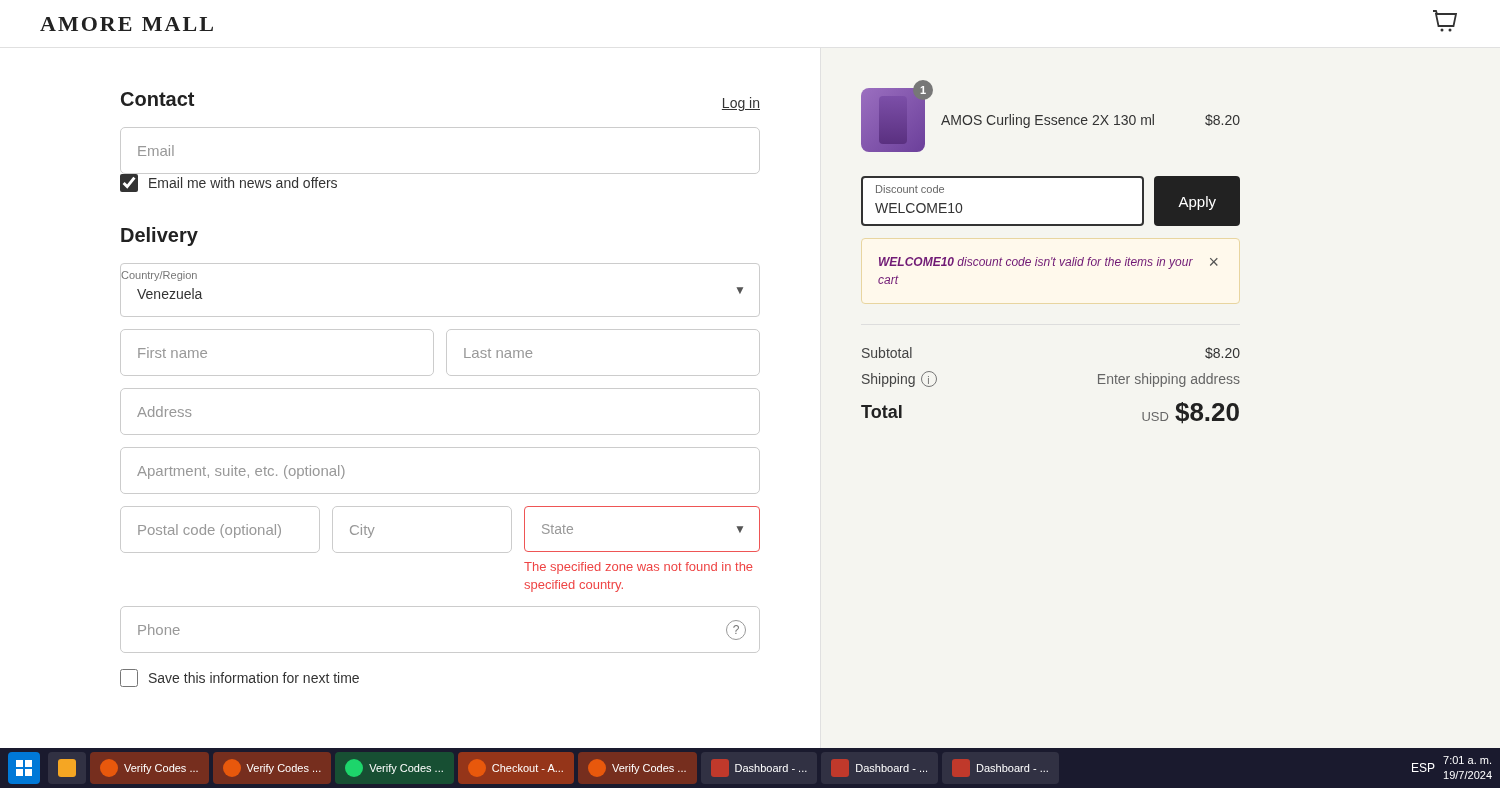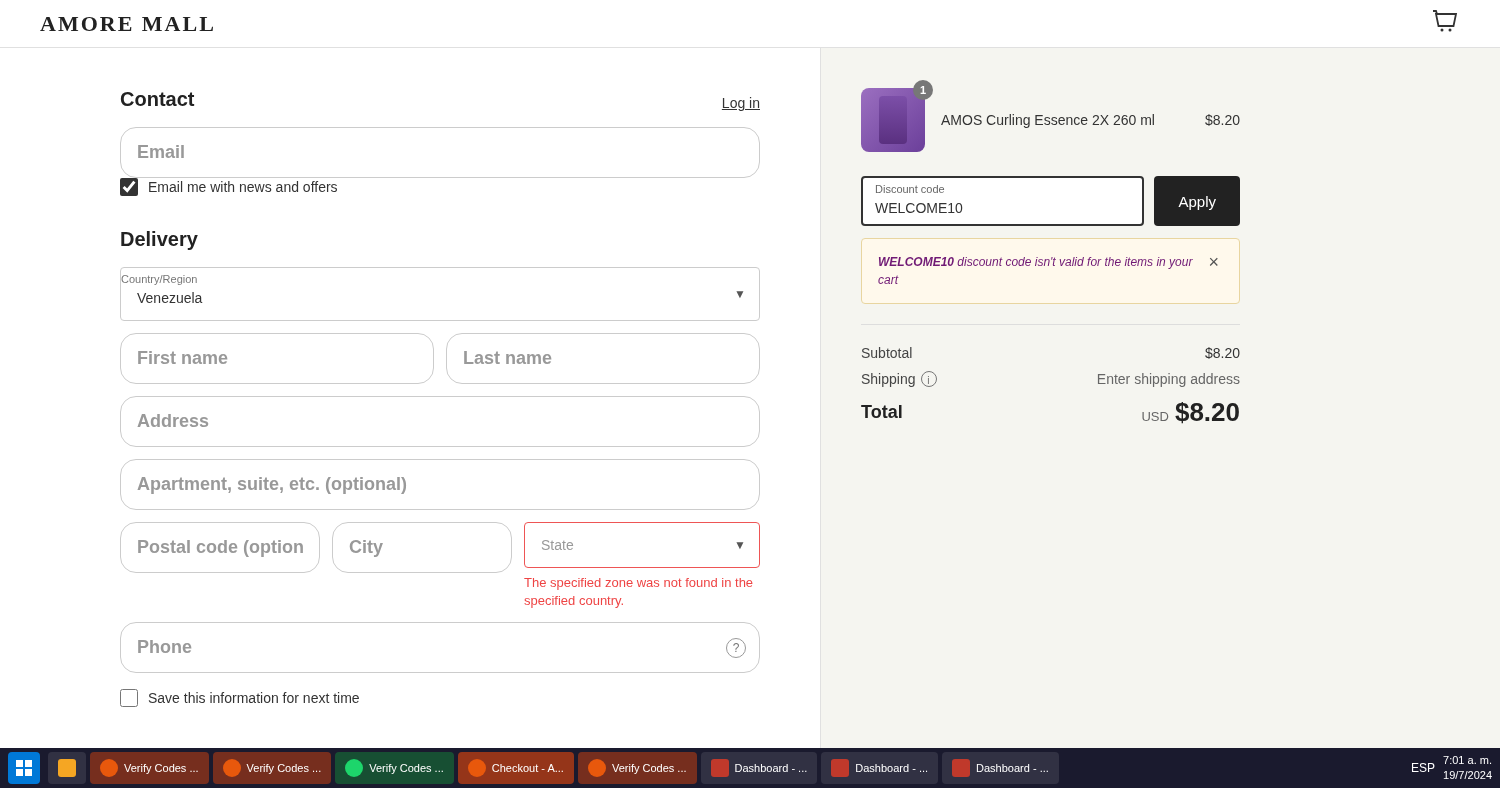--- a/index.html
+++ b/index.html
@@ -80,27 +80,26 @@
     .login-link {
       color: #333;
       text-decoration: underline;
       cursor: pointer;
       font-size: 14px;
     }
 
     .form-input {
       width: 100%;
       border: 1px solid #ccc;
-      border-radius: 16px;
+      border-radius: 5px;
       padding: 14px 16px;
-      font-size: 18px;
+      font-size: 15px;
       color: #333;
       background: #fff;
       outline: none;
-      font-weight: bold;
     }
 
     .form-input::placeholder {
       color: #999;
     }
 
     .checkbox-row {
       display: flex;
       align-items: center;
       gap: 10px;
@@ -622,21 +621,21 @@
 
     <div class="right-panel">
 
       <div class="product-row">
         <div class="product-img-wrap">
           <div class="product-img">
             <div class="product-img-inner"></div>
           </div>
           <div class="badge">1</div>
         </div>
-        <div class="product-name">AMOS Curling Essence 2X 260 ml</div>
+        <div class="product-name">AMOS Curling Essence 2X 130 ml</div>
         <div class="product-price">$8.20</div>
       </div>
 
       <div class="discount-code-section">
         <div class="discount-row">
           <div class="discount-input-wrap">
             <span class="discount-label">Discount code</span>
             <input class="discount-input" type="text" value="WELCOME10" style="">
           </div>
           <button class="apply-btn">Apply</button>

